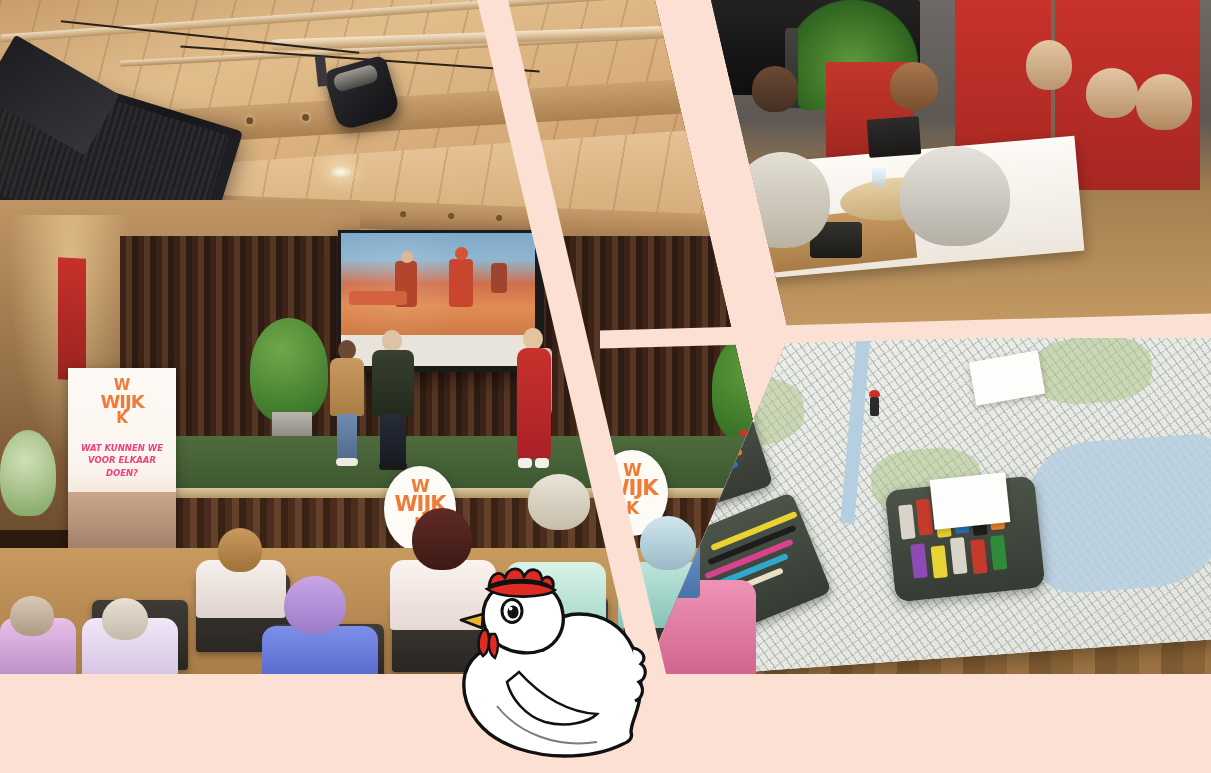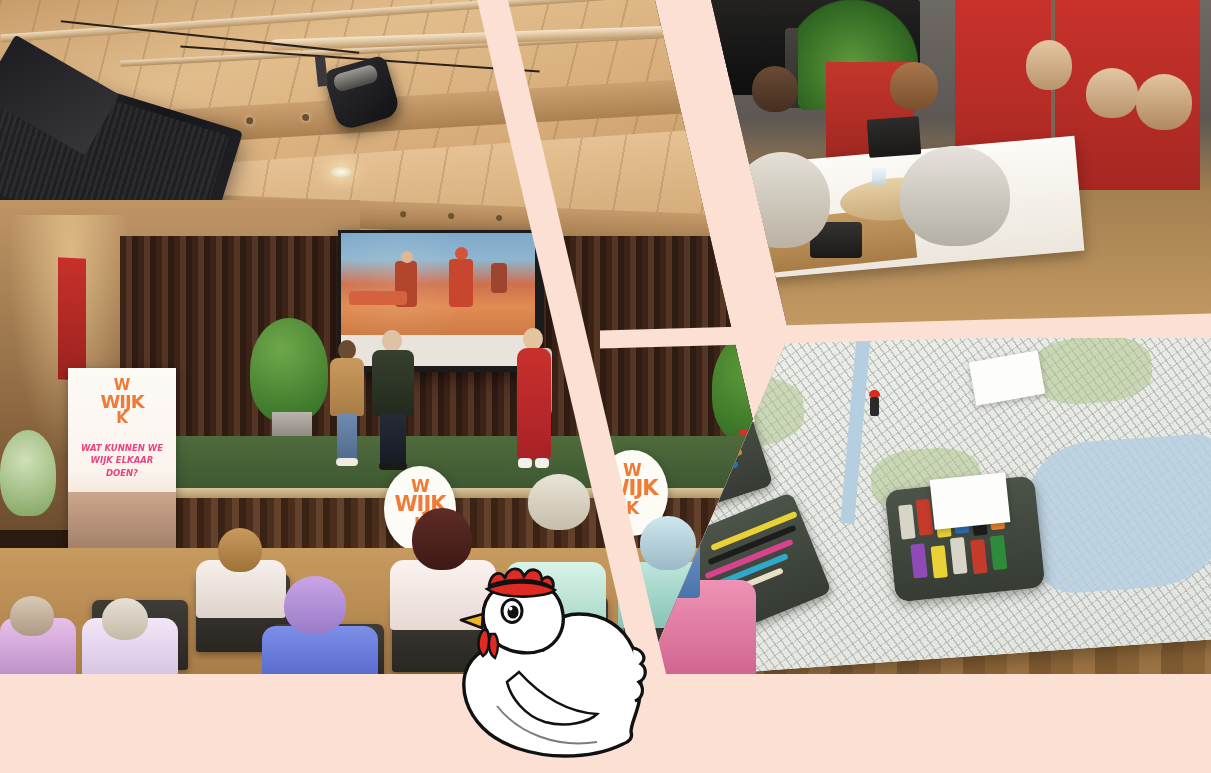--- a/index.html
+++ b/index.html
@@ -355,21 +355,21 @@
         </div>
 
         <div class="banner">
           <div class="blogo">
             <div class="bw">W</div>
             <div class="bwijk">WIJK</div>
             <div class="bk">K</div>
           </div>
           <div class="btxt">
             <div>WAT KUNNEN WE</div>
-            <div>WIJK ELKAAR DOEN?</div>
+            <div>VOOR ELKAAR DOEN?</div>
           </div>
           <div class="bphoto"></div>
         </div>
 
         <div class="aud-floor"></div>
 
         <div class="seat" style="left:92px;top:600px;width:96px;height:70px;"></div>
         <div class="torso" style="left:82px;top:618px;width:96px;height:58px;background:linear-gradient(180deg,#f2e7f7,#d6c4e4);"></div>
         <div class="head" style="left:102px;top:598px;width:46px;height:42px;background:linear-gradient(180deg,#e7e0d4,#c4baa9);"></div>
 

